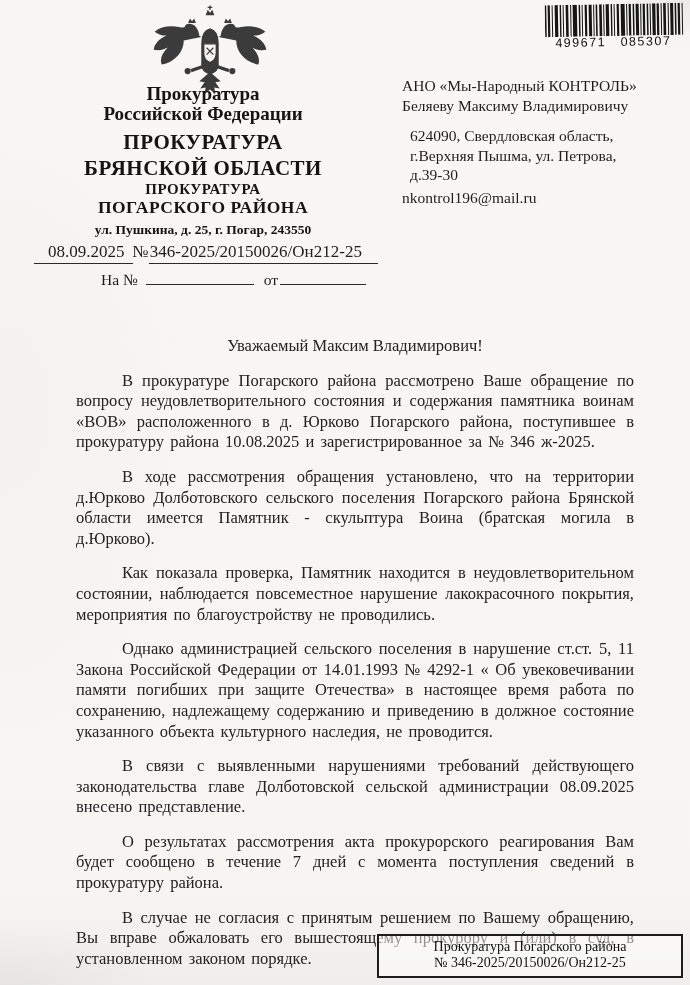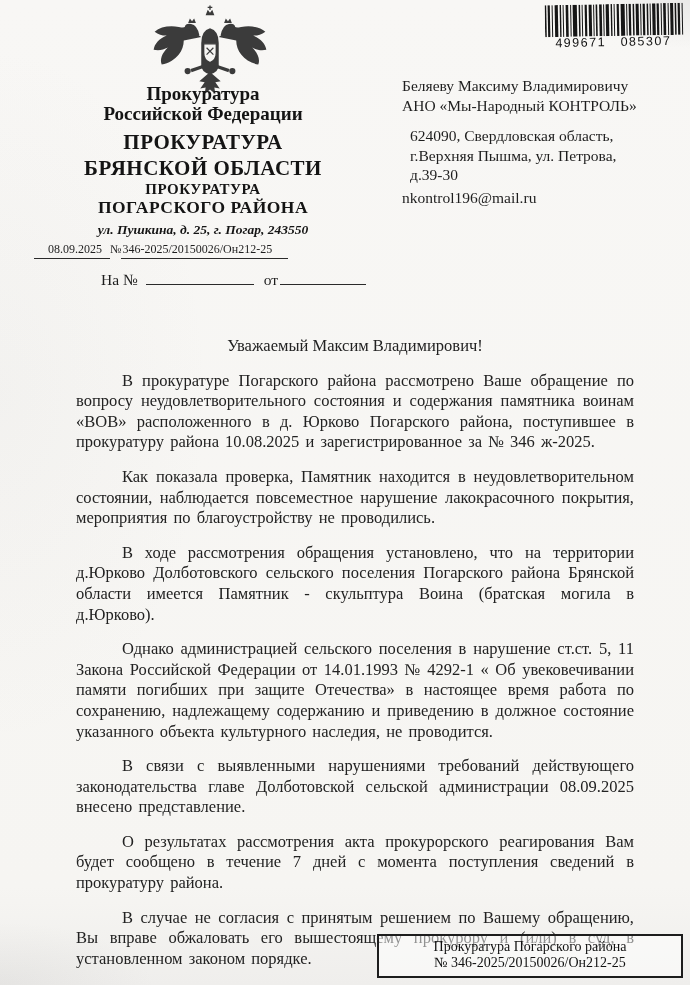--- a/index.html
+++ b/index.html
@@ -19,39 +19,39 @@
   
   .emblem{position:absolute;left:142px;top:5px;width:136px;height:76px;}
   .letterhead{
     position:absolute;left:20px;top:84px;width:366px;
     text-align:center;color:#141414;
   }
   .lh-fed{font-size:19px;font-weight:bold;line-height:20px;}
   .lh-reg{font-size:21px;font-weight:bold;line-height:22px;letter-spacing:.5px;margin-top:7px;}
   .lh-dis1{font-size:15px;font-weight:bold;line-height:17px;margin-top:2px;letter-spacing:.5px;}
   .lh-dis2{font-size:17.5px;font-weight:bold;line-height:19px;letter-spacing:.5px;}
-  .lh-addr{font-size:13.5px;font-weight:bold;font-style:italic;margin-top:5px;}
+  .lh-addr{font-size:13.5px;font-weight:bold;margin-top:5px;}
   
   .barcode{
     position:absolute;left:545px;top:4px;width:140px;
     transform:rotate(-1.1deg);
   }
   .barcode svg{display:block;width:140px;height:32px;}
   .barcode-digits{
     display:flex;justify-content:space-between;
     padding:0 14px 0 10px;margin-top:-1px;
     font-family:"Liberation Sans", sans-serif;
     font-size:12.5px;letter-spacing:1.5px;color:#111;
   }
   
   .recipient{position:absolute;left:402px;top:76px;width:286px;font-size:15.5px;line-height:19.5px;}
   .recipient-addr{position:absolute;left:410px;top:126px;width:286px;font-size:15.5px;line-height:19.5px;}
   .recipient-email{position:absolute;left:402px;top:189px;font-size:15.5px;}
   
-  .ref1{position:absolute;left:34px;top:242px;font-size:12px;white-space:nowrap;}
+  .ref1{position:absolute;left:34px;top:242px;font-size:17px;white-space:nowrap;}
   .u{display:inline-block;border-bottom:1.3px solid #2a2a2a;}
   .ref-date{padding:0 8px 1px 14px;}
   .ref-num{padding:0 16px 1px 1px;}
   .ref2{position:absolute;left:66px;top:270px;font-size:15.5px;white-space:nowrap;margin-left:35px;}
   .blank{display:inline-block;border-bottom:1.3px solid #2a2a2a;height:14px;vertical-align:baseline;}
   .blank-a{width:108px;margin:0 10px 0 8px;}
   .blank-b{width:86px;margin-left:2px;}
   
   .letter-body{
     position:absolute;left:62px;top:336px;width:586px;
@@ -162,43 +162,43 @@
         <rect x="137" y="0" width="1" height="32"></rect>
       </g>
     </svg>
     <div class="barcode-digits">
       <span>499671</span>
       <span>085307</span>
     </div>
   </div>
 
   <div class="recipient">
+    <div>АНО «Мы-Народный КОНТРОЛЬ»</div>
     <div>Беляеву Максиму Владимировичу</div>
-    <div>АНО «Мы-Народный КОНТРОЛЬ»</div>
   </div>
   <div class="recipient-addr">
     <div>624090, Свердловская область,</div>
     <div>г.Верхняя Пышма, ул. Петрова,</div>
     <div>д.39-30</div>
   </div>
   <div class="recipient-email">nkontrol196@mail.ru</div>
 
   <div class="ref1">
     <span class="u ref-date">08.09.2025</span><span>№</span><span class="u ref-num">346-2025/20150026/Он212-25</span>
   </div>
   <div class="ref2">
     <span>На №</span><span class="blank blank-a"></span><span>от</span><span class="blank blank-b"></span>
   </div>
 
   <div class="letter-body">
     <p class="salutation">Уважаемый Максим Владимирович!</p>
     <div>
         <p class="para">В прокуратуре Погарского района рассмотрено Ваше обращение по вопросу неудовлетворительного состояния и содержания памятника воинам «ВОВ» расположенного в д. Юрково Погарского района, поступившее в прокуратуру района 10.08.2025 и зарегистрированное за № 346 ж-2025.</p>
+        <p class="para">В ходе рассмотрения обращения установлено, что на территории д.Юрково Долботовского сельского поселения Погарского района Брянской области имеется Памятник - скульптура Воина (братская могила в д.Юрково).</p>
         <p class="para">Как показала проверка, Памятник находится в неудовлетворительном состоянии, наблюдается повсеместное нарушение лакокрасочного покрытия, мероприятия по благоустройству не проводились.</p>
-        <p class="para">В ходе рассмотрения обращения установлено, что на территории д.Юрково Долботовского сельского поселения Погарского района Брянской области имеется Памятник - скульптура Воина (братская могила в д.Юрково).</p>
         <p class="para">Однако администрацией сельского поселения в нарушение ст.ст. 5, 11 Закона Российской Федерации от 14.01.1993 № 4292-1 « Об увековечивании памяти погибших при защите Отечества» в настоящее время работа по сохранению, надлежащему содержанию и приведению в должное состояние указанного объекта культурного наследия, не проводится.</p>
         <p class="para">В связи с выявленными нарушениями требований действующего законодательства главе Долботовской сельской администрации 08.09.2025 внесено представление.</p>
         <p class="para">О результатах рассмотрения акта прокурорского реагирования Вам будет сообщено в течение 7 дней с момента поступления сведений в прокуратуру района.</p>
         <p class="para">В случае не согласия с принятым решением по Вашему обращению, Вы вправе обжаловать его вышестоящему прокурору и (или) в суд, в установленном законом порядке.</p>
       </div>
   </div>
 
   <div class="stamp">
     <div>Прокуратура Погарского района</div>
     <div>№ 346-2025/20150026/Он212-25</div>

